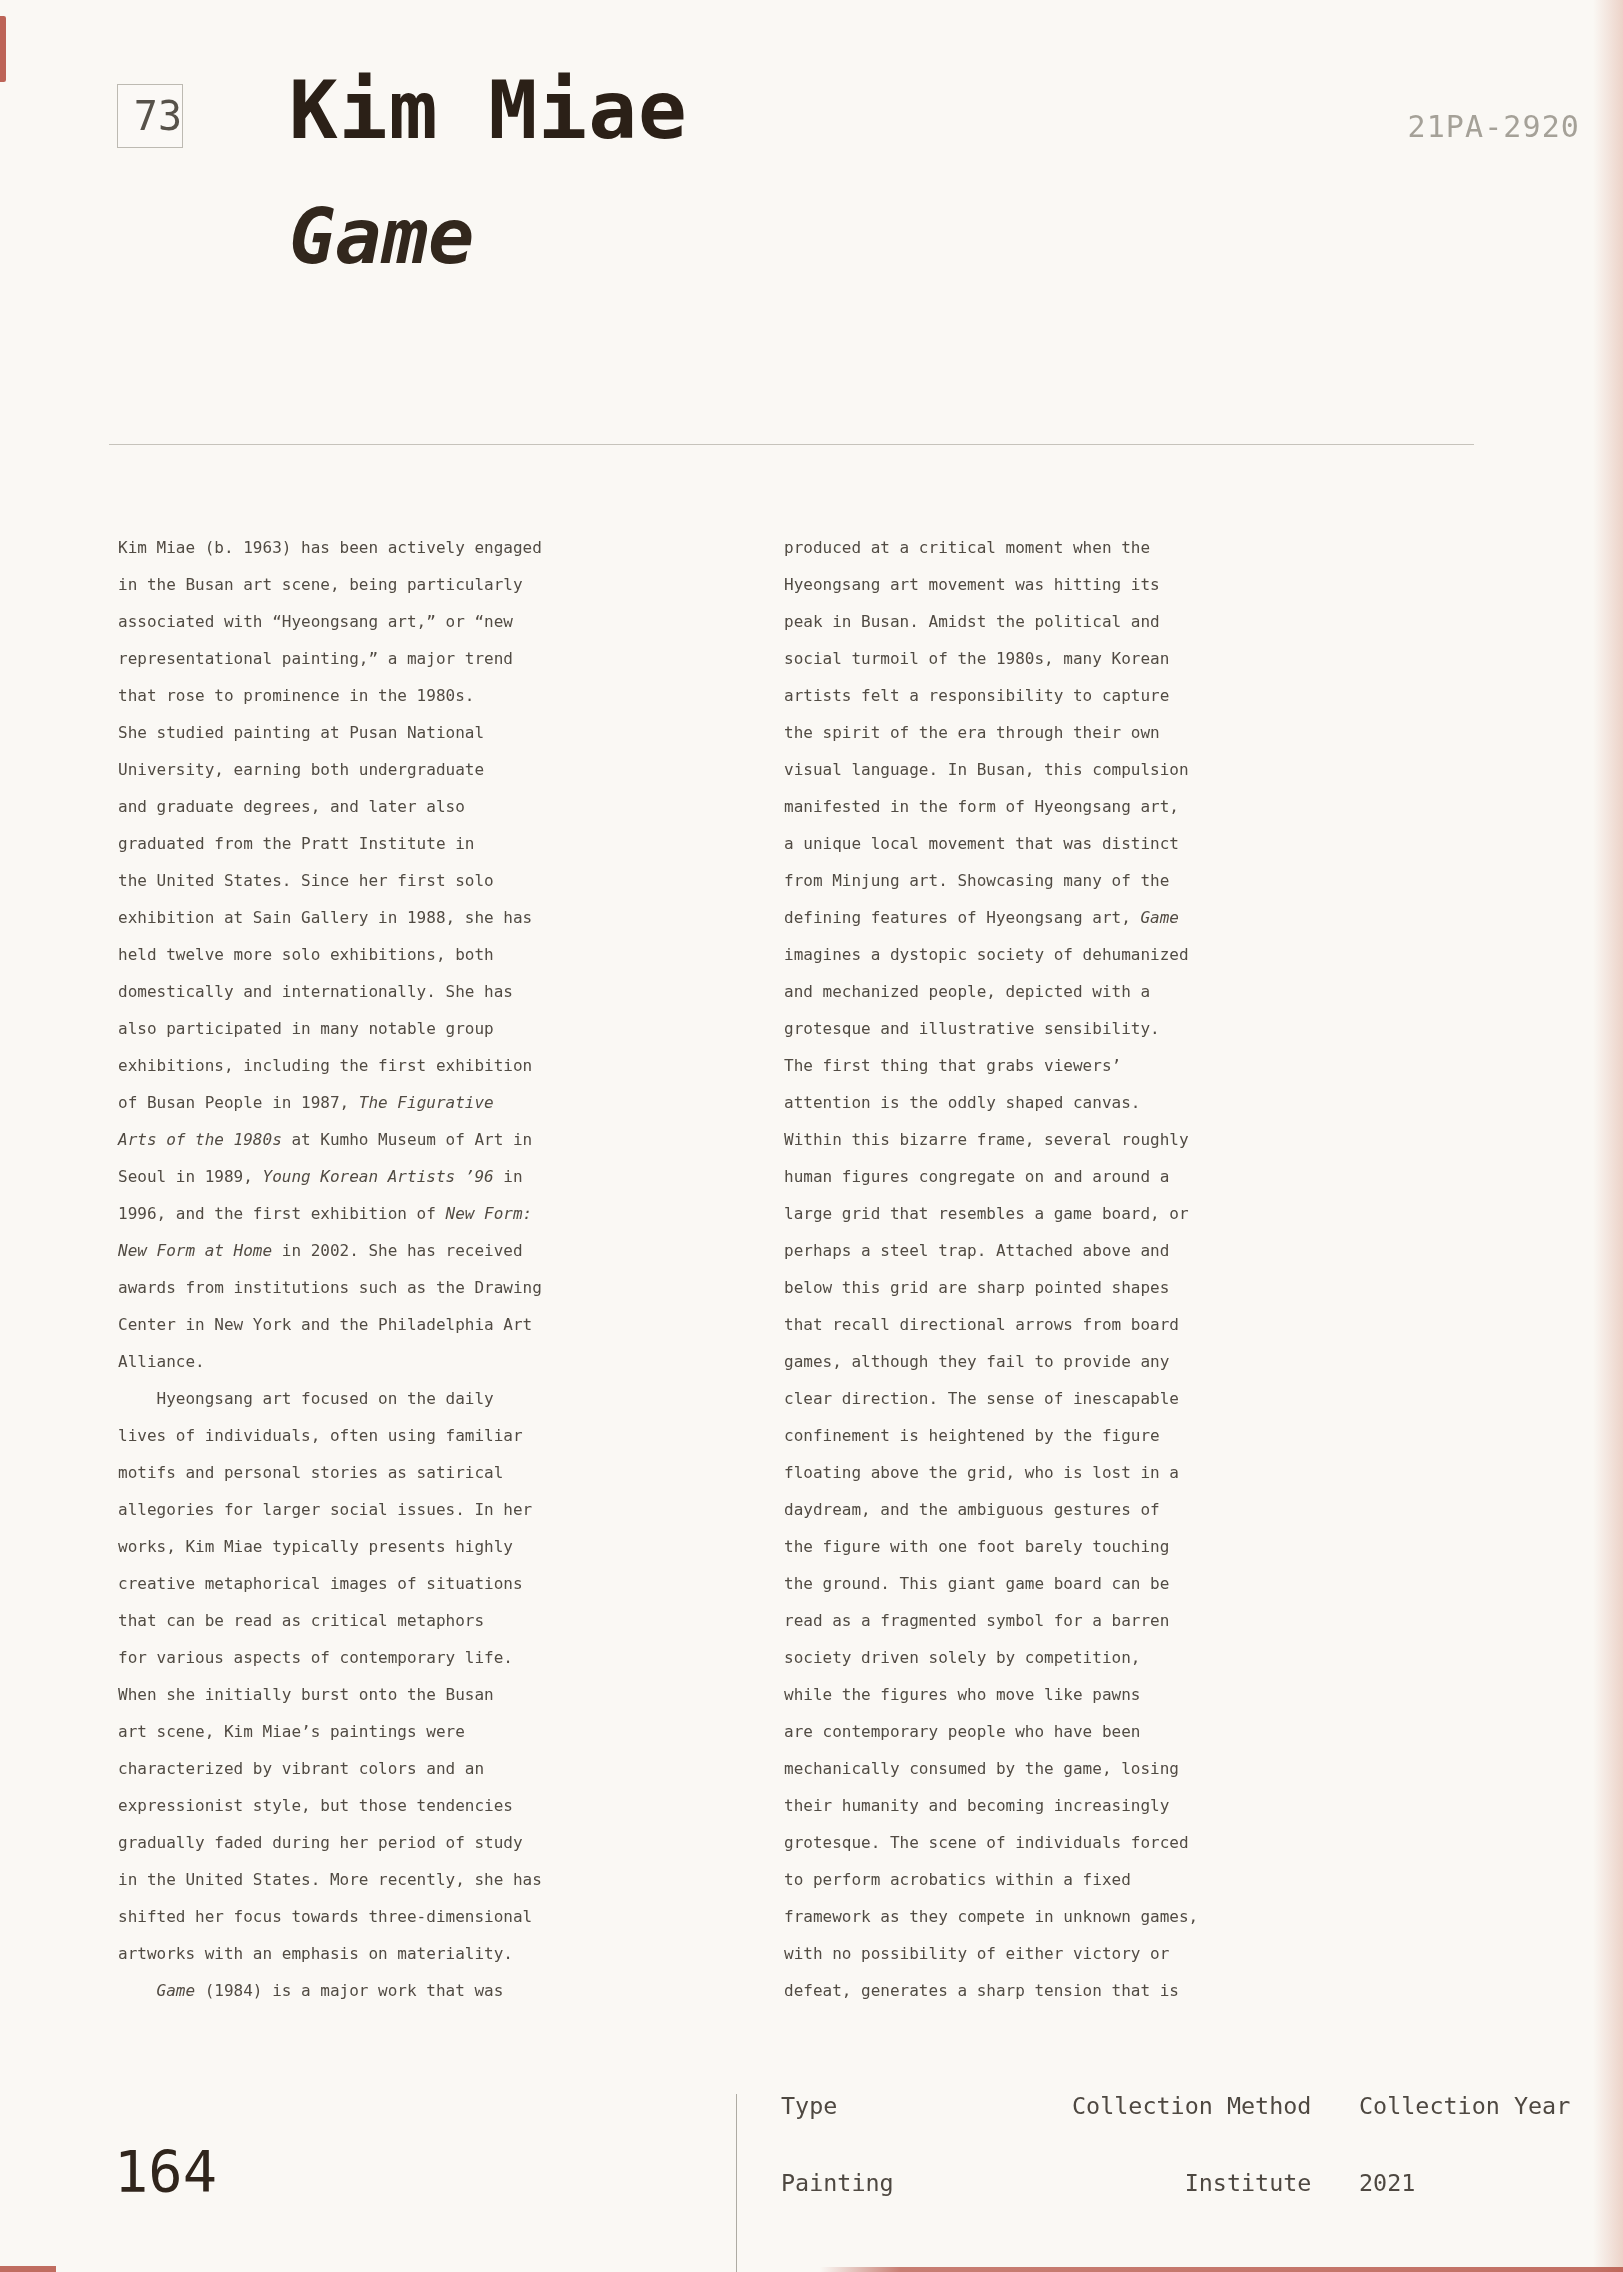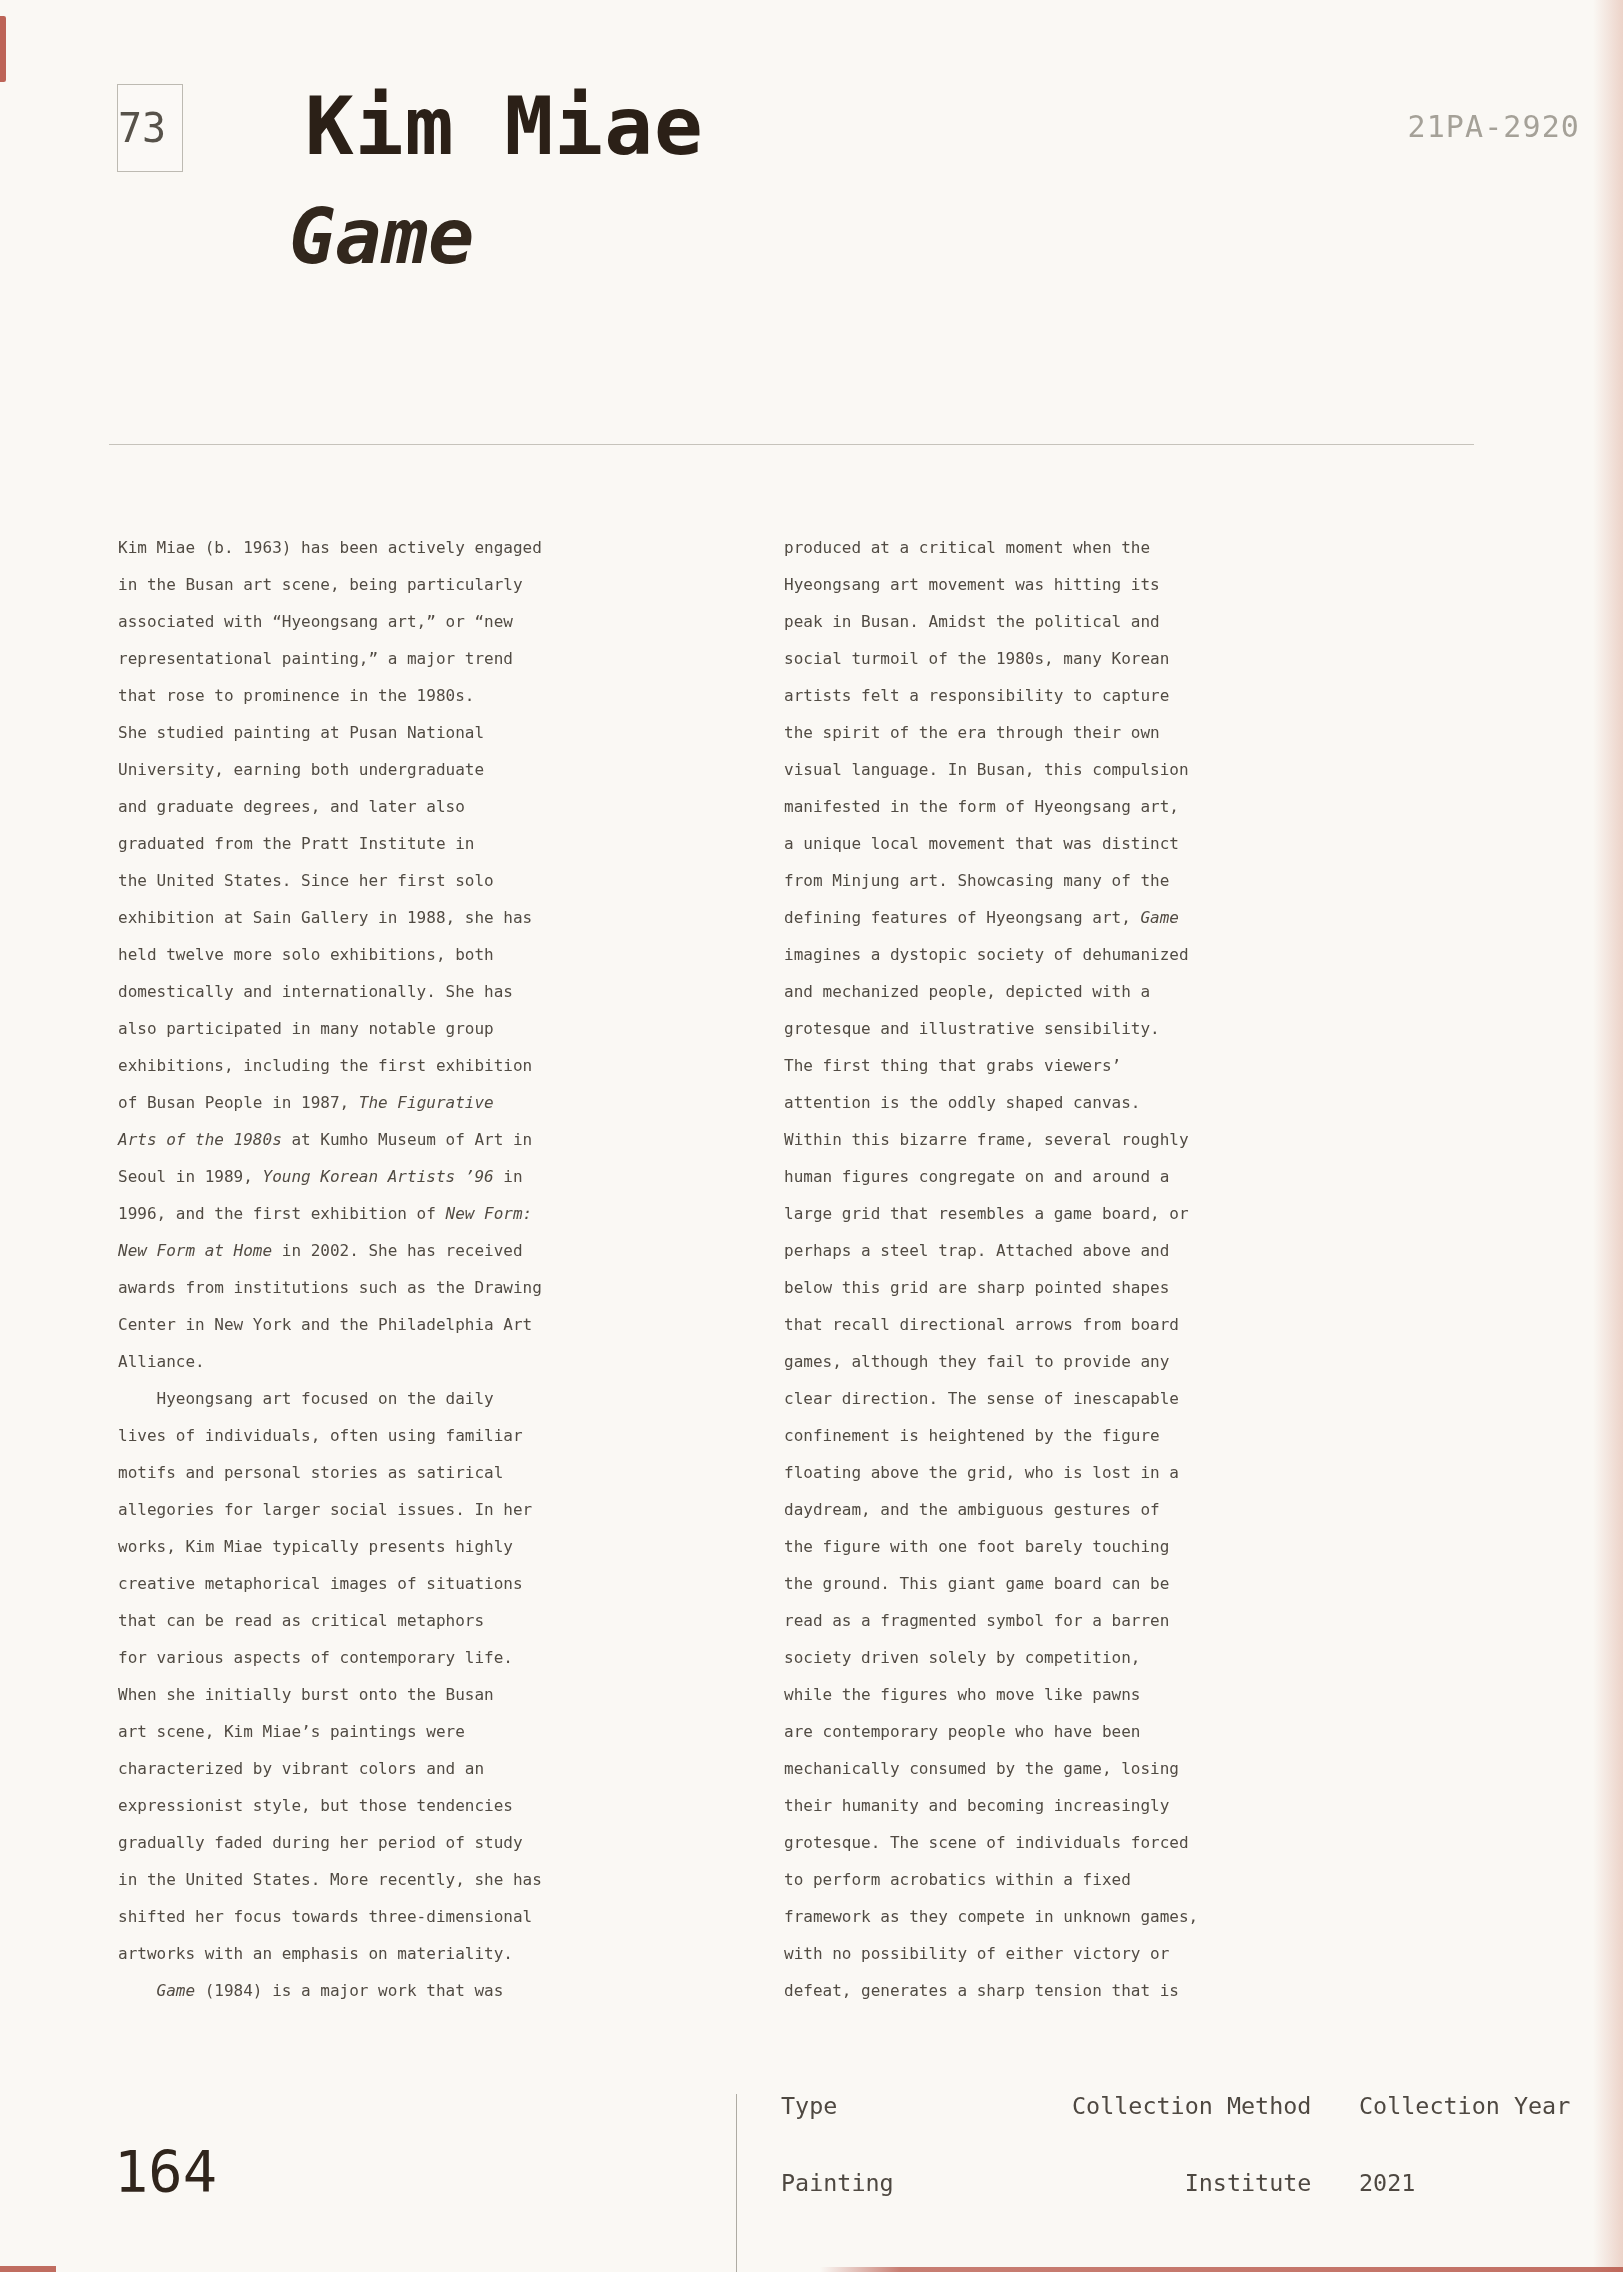--- a/index.html
+++ b/index.html
@@ -12,26 +12,26 @@
   }
   
   .edge-right{position:absolute;right:0;top:0;width:31px;height:100%;
     background:linear-gradient(to left, rgba(224,178,162,0.55), rgba(224,178,162,0));}
   .edge-left-red{position:absolute;left:0;top:15.6px;width:5.6px;height:66px;
     background:#b24a3b;border-radius:0 2.2px 2.2px 0;opacity:.85;}
   .edge-bl-red{position:absolute;left:0;bottom:0;width:56px;height:7.3px;background:#b24a3b;opacity:.8;}
   .edge-br-red{position:absolute;right:0;bottom:0;width:804px;height:6.1px;
     background:linear-gradient(to right, rgba(178,74,59,0), rgba(178,74,59,0.7) 10%, rgba(178,74,59,0.78));}
 
-  .badge{position:absolute;left:117px;top:84px;width:66px;height:88px;
+  .badge{position:absolute;left:117px;top:84px;width:66px;height:64px;
     border:1.1px solid #bdbab2;box-sizing:border-box;background:#fbf9f6;
-    display:flex;align-items:center;justify-content:flex-start;}
+    display:flex;align-items:center;justify-content:flex-end;}
   .badge-num{font-size:40px;color:#57524a;}
 
-  .title{position:absolute;left:289px;top:66px;margin:16px;
+  .title{position:absolute;left:289px;top:66px;margin:0;
     font-size:81px;font-weight:bold;letter-spacing:1.1px;line-height:1.1;
     color:var(--heading,#2b2017);}
   .subtitle{position:absolute;left:289px;top:195px;margin:0;
     font-size:77px;font-style:italic;font-weight:600;line-height:1.1;
     color:#32271d;}
   .catalog{position:absolute;top:109px;right:44px;font-size:30px;letter-spacing:1.1px;
     color:var(--muted,#a5a198);}
 
   .rule{position:absolute;left:109px;top:439px;width:1365px;height:1.7px;
     background:var(--rule,#c6c3bb);border:none;}

